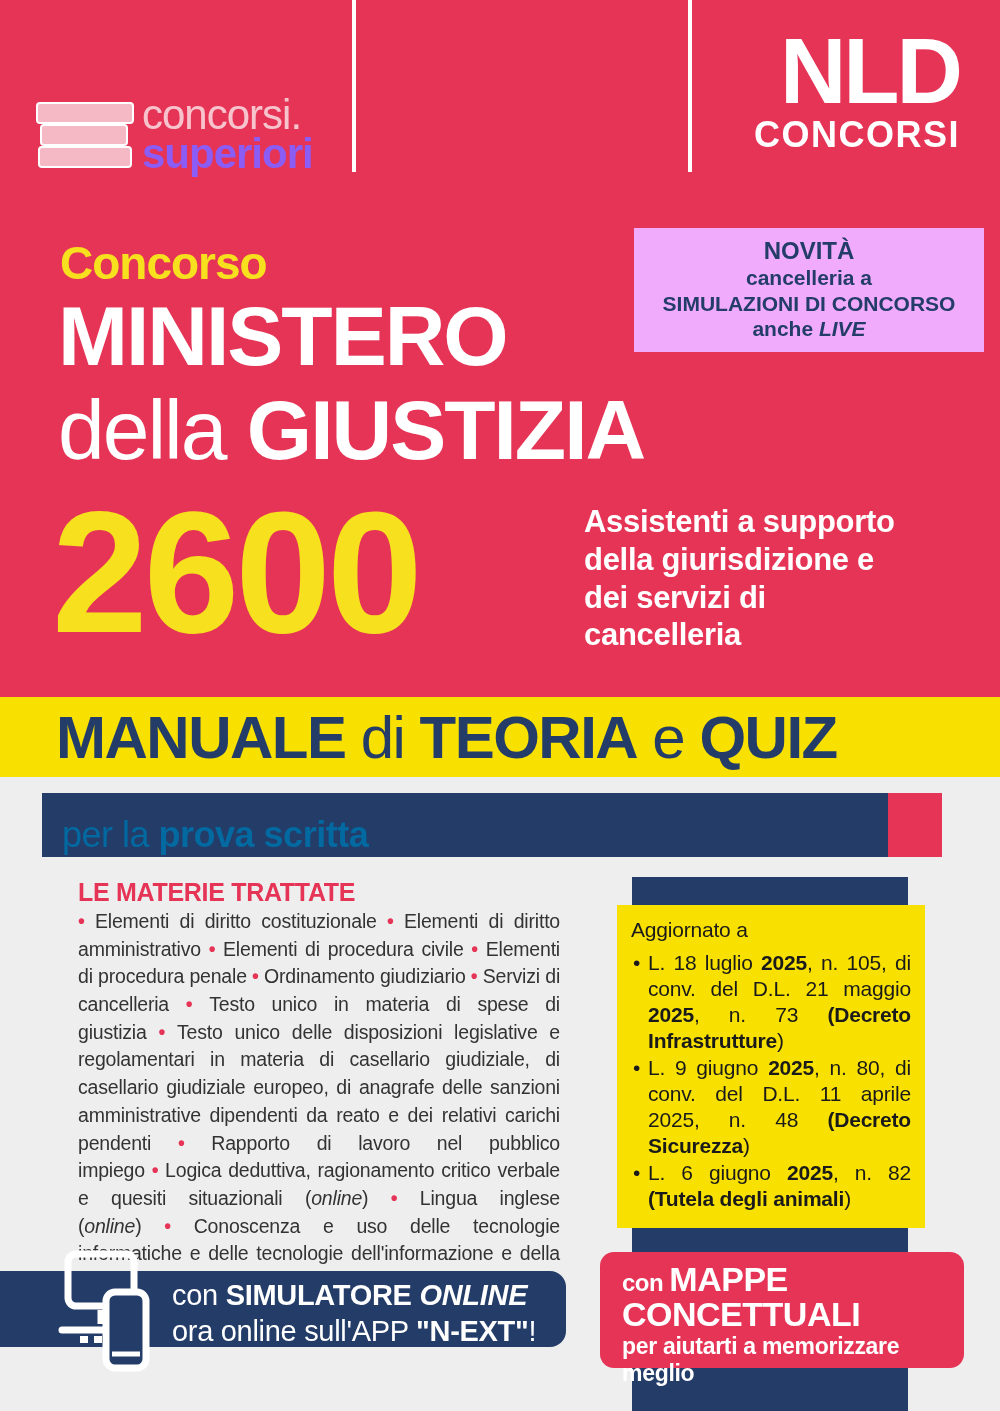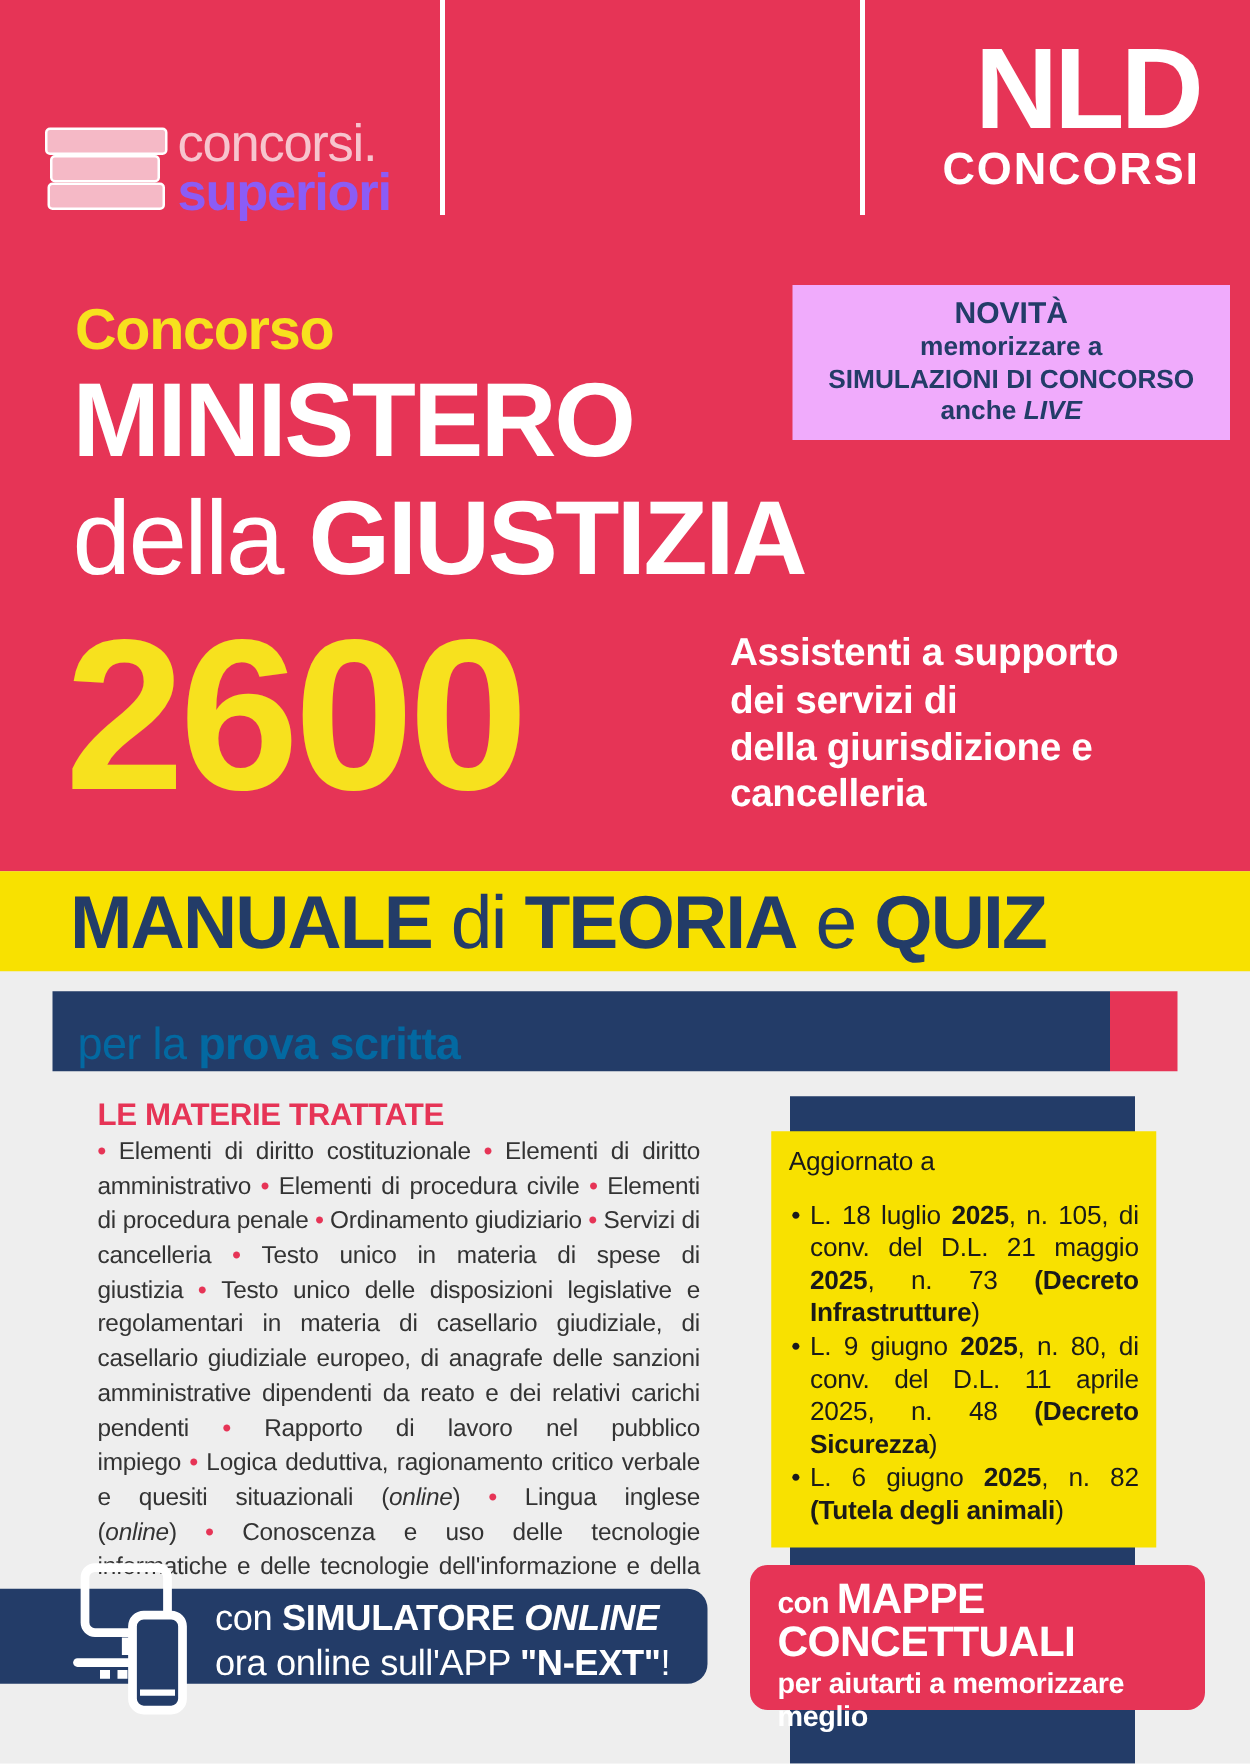--- a/index.html
+++ b/index.html
@@ -249,21 +249,21 @@
     width: 308px;
     background: #f8e100;
     padding: 12px 14px 14px 14px;
     box-sizing: border-box;
     color: #1a1a1a;
   }
   .aggiornato-title {
     font-size: 21px;
     font-weight: 400;
     line-height: 1.2;
-    margin-bottom: 18px;
+    margin-bottom: 8px;
     letter-spacing: -0.2px;
   }
   .aggiornato-list {
     margin: 0;
     padding: 0;
     list-style: none;
     font-size: 21px;
     line-height: 1.24;
     letter-spacing: -0.2px;
   }
@@ -364,30 +364,30 @@
     <div class="nld-mark">NLD</div>
     <div class="nld-sub">CONCORSI</div>
   </div>
 
   <div class="kicker">Concorso</div>
   <div class="title-1">MINISTERO</div>
   <div class="title-2"><span class="light">della </span><span class="heavy">GIUSTIZIA</span></div>
 
   <div class="novita-box">
     <div class="big">NOVITÀ</div>
-    <div>memorizzare a</div>
+    <div>cancelleria a</div>
     <div>SIMULAZIONI DI CONCORSO</div>
     <div><span>anche </span><span class="it">LIVE</span></div>
   </div>
 
   <div class="num-2600">2600</div>
   <div class="role-text">
     <div>Assistenti a supporto</div>
+    <div>della giurisdizione e</div>
     <div>dei servizi di</div>
-    <div>della giurisdizione e</div>
     <div>cancelleria</div>
   </div>
 
   <div class="yellow-band"></div>
   <div class="yellow-band-text"><span class="b">MANUALE</span><span class="l"> di </span><span class="b">TEORIA</span><span class="l"> e </span><span class="b">QUIZ</span></div>
 
   <div class="subtitle-bar"></div>
   <div class="subtitle-square"></div>
   <div class="subtitle-text"><span class="l">per la </span><span class="b">prova scritta</span></div>
 

